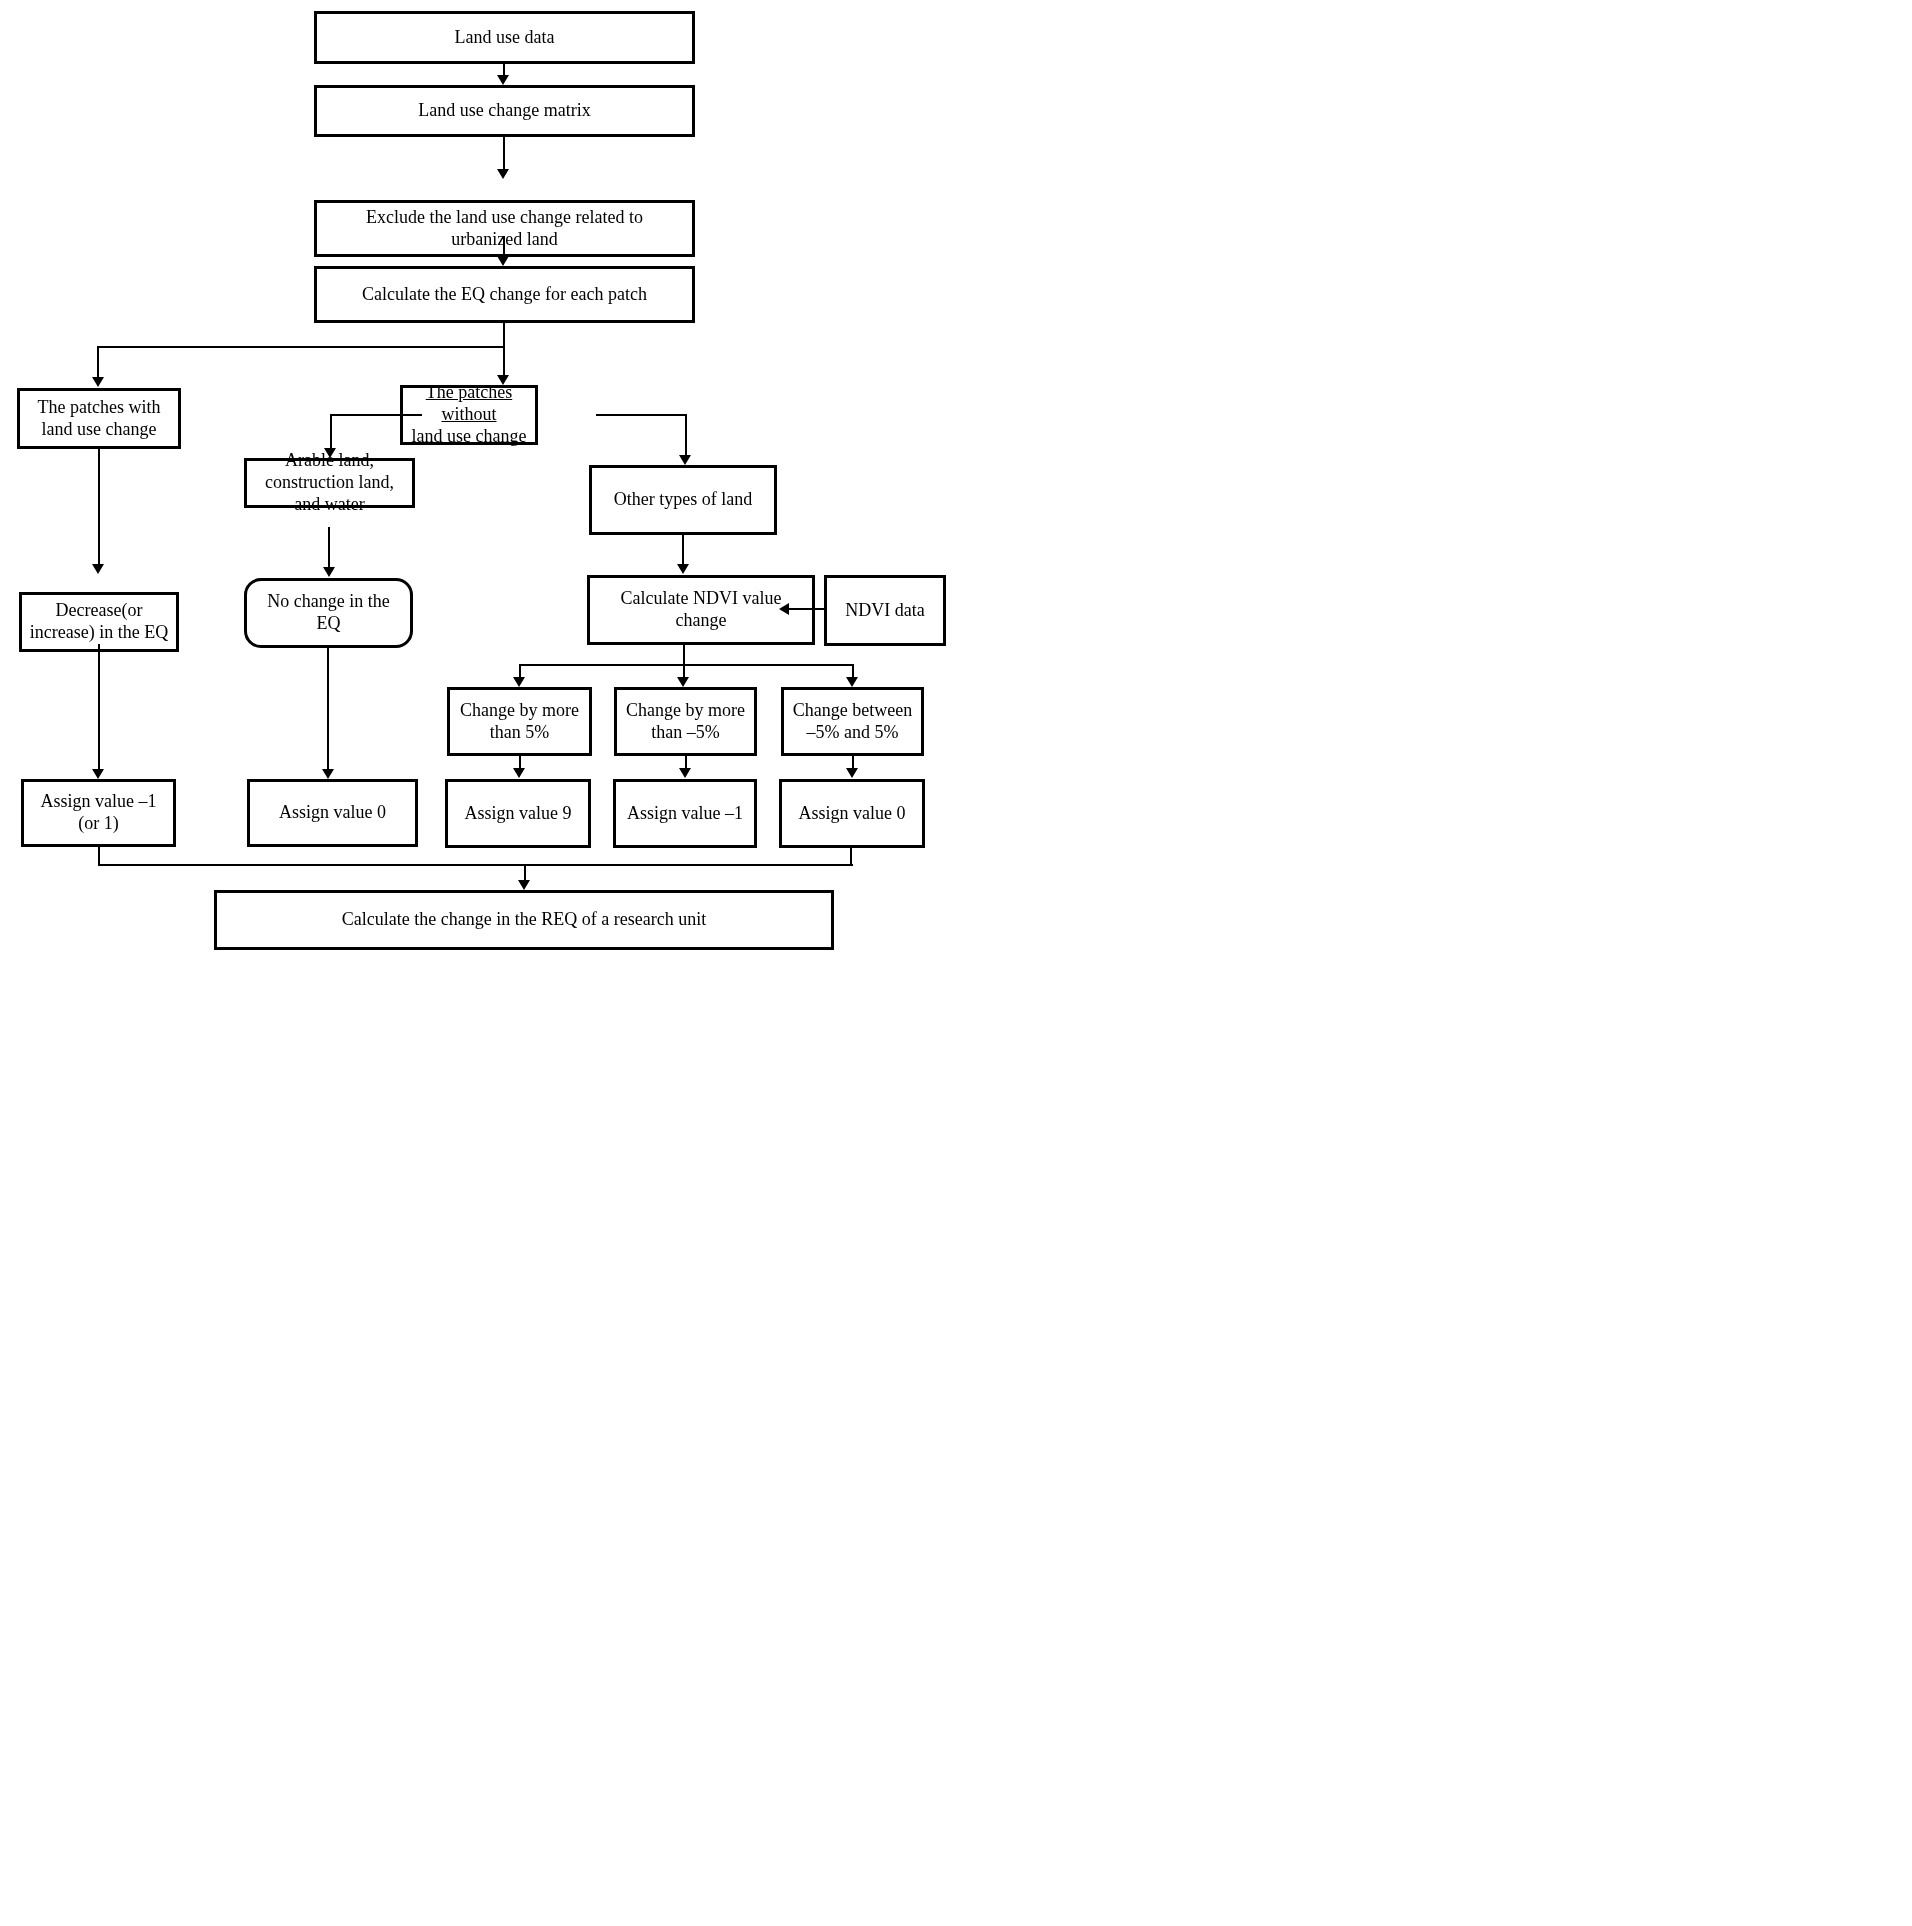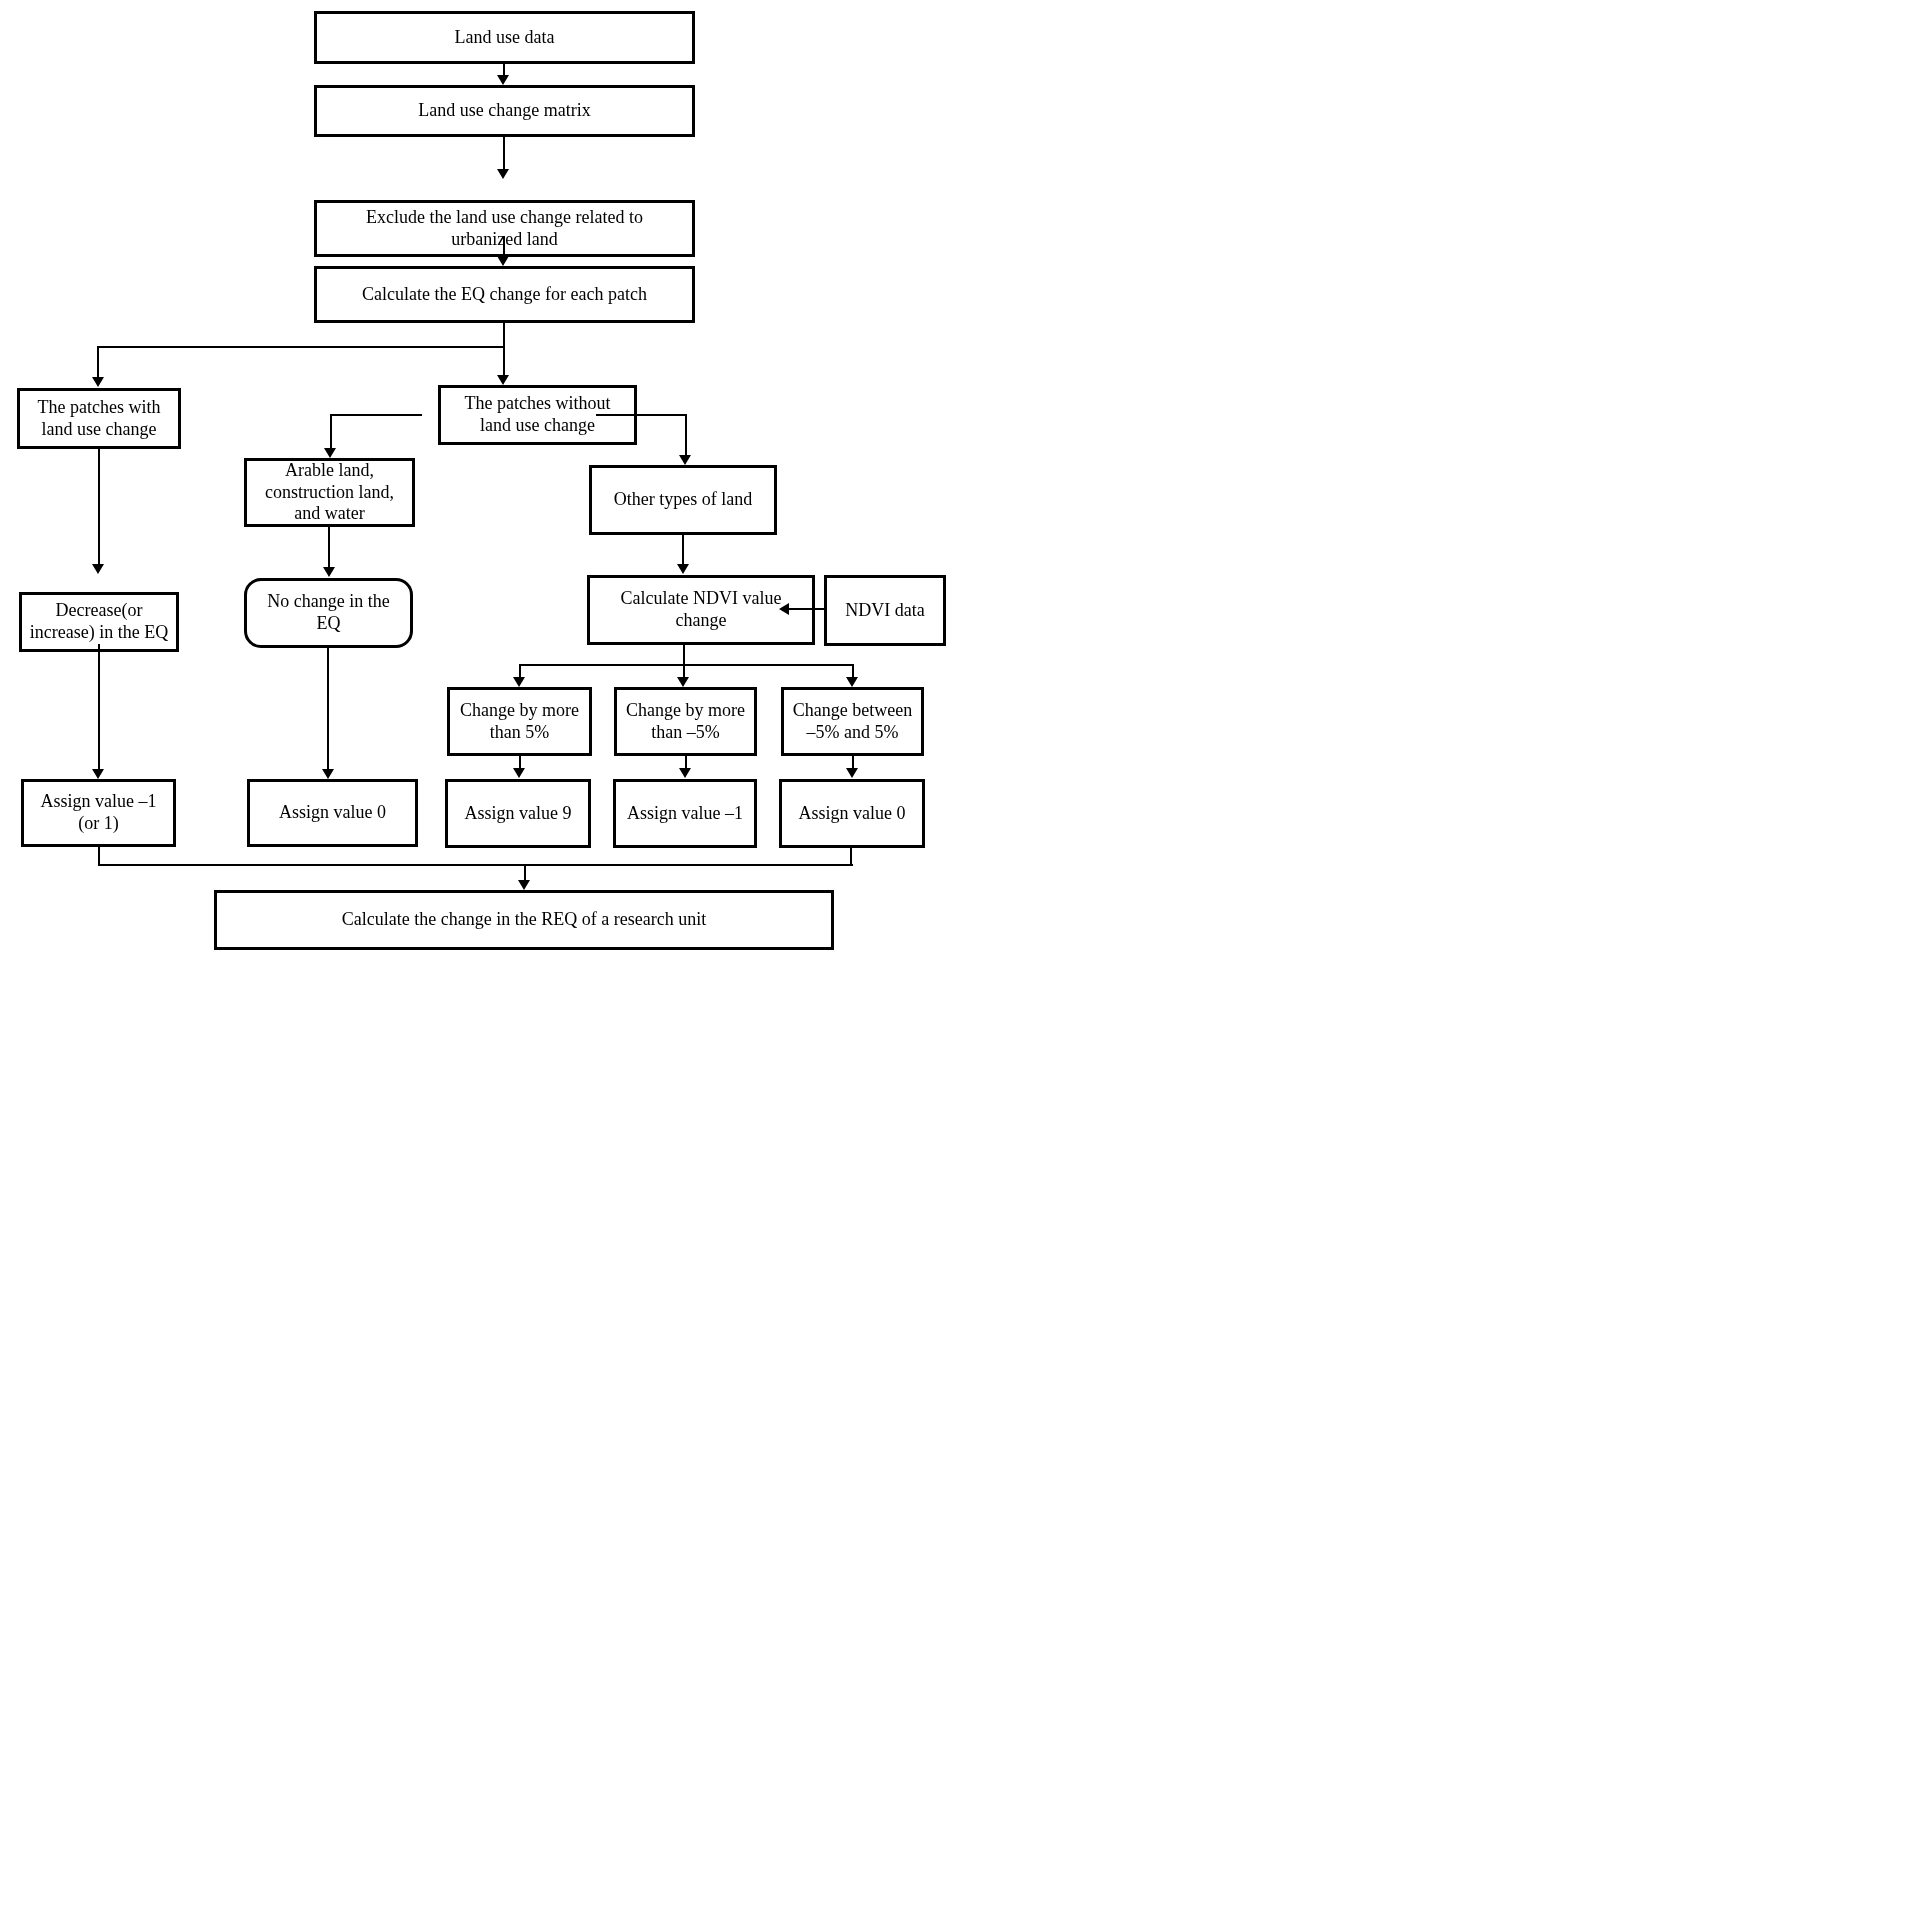--- a/index.html
+++ b/index.html
@@ -34,22 +34,22 @@
     border-top:6.7px solid transparent;
     border-bottom:6.7px solid transparent;
     border-right:10.3px solid #000;
   }
   
   #n-land-use-data{left:314px;top:11px;width:381px;height:53px;}
   #n-change-matrix{left:314px;top:85px;width:381px;height:52px;}
   #n-exclude{left:314px;top:179px;width:381px;height:57px;margin-top:21px;}
   #n-calc-eq{left:314px;top:266px;width:381px;height:57px;}
   #n-patches-with{left:17px;top:388px;width:164px;height:61px;}
-  #n-patches-without{left:438px;top:385px;width:199px;height:60px;}
-  #n-arable{left:244px;top:458px;width:171px;height:69px;}
+  #n-patches-without{left:400px;top:385px;width:138px;height:60px;text-decoration:underline;}
+  #n-arable{left:244px;top:458px;width:171px;height:50px;}
   #n-other-types{left:589px;top:465px;width:188px;height:70px;}
   #n-decrease{left:19px;top:592px;width:160px;height:60px;}
   #n-no-change{left:244px;top:578px;width:169px;height:70px;border-radius:17px;}
   #n-calc-ndvi{left:587px;top:575px;width:228px;height:70px;}
   #n-ndvi-data{left:824px;top:575px;width:122px;height:71px;}
   #n-change-gt5{left:447px;top:687px;width:145px;height:69px;}
   #n-change-gtneg5{left:614px;top:687px;width:143px;height:69px;}
   #n-change-between{left:781px;top:687px;width:143px;height:69px;}
   #n-assign-neg1-or1{left:21px;top:779px;width:155px;height:68px;}
   #n-assign-0-left{left:247px;top:779px;width:171px;height:68px;}

